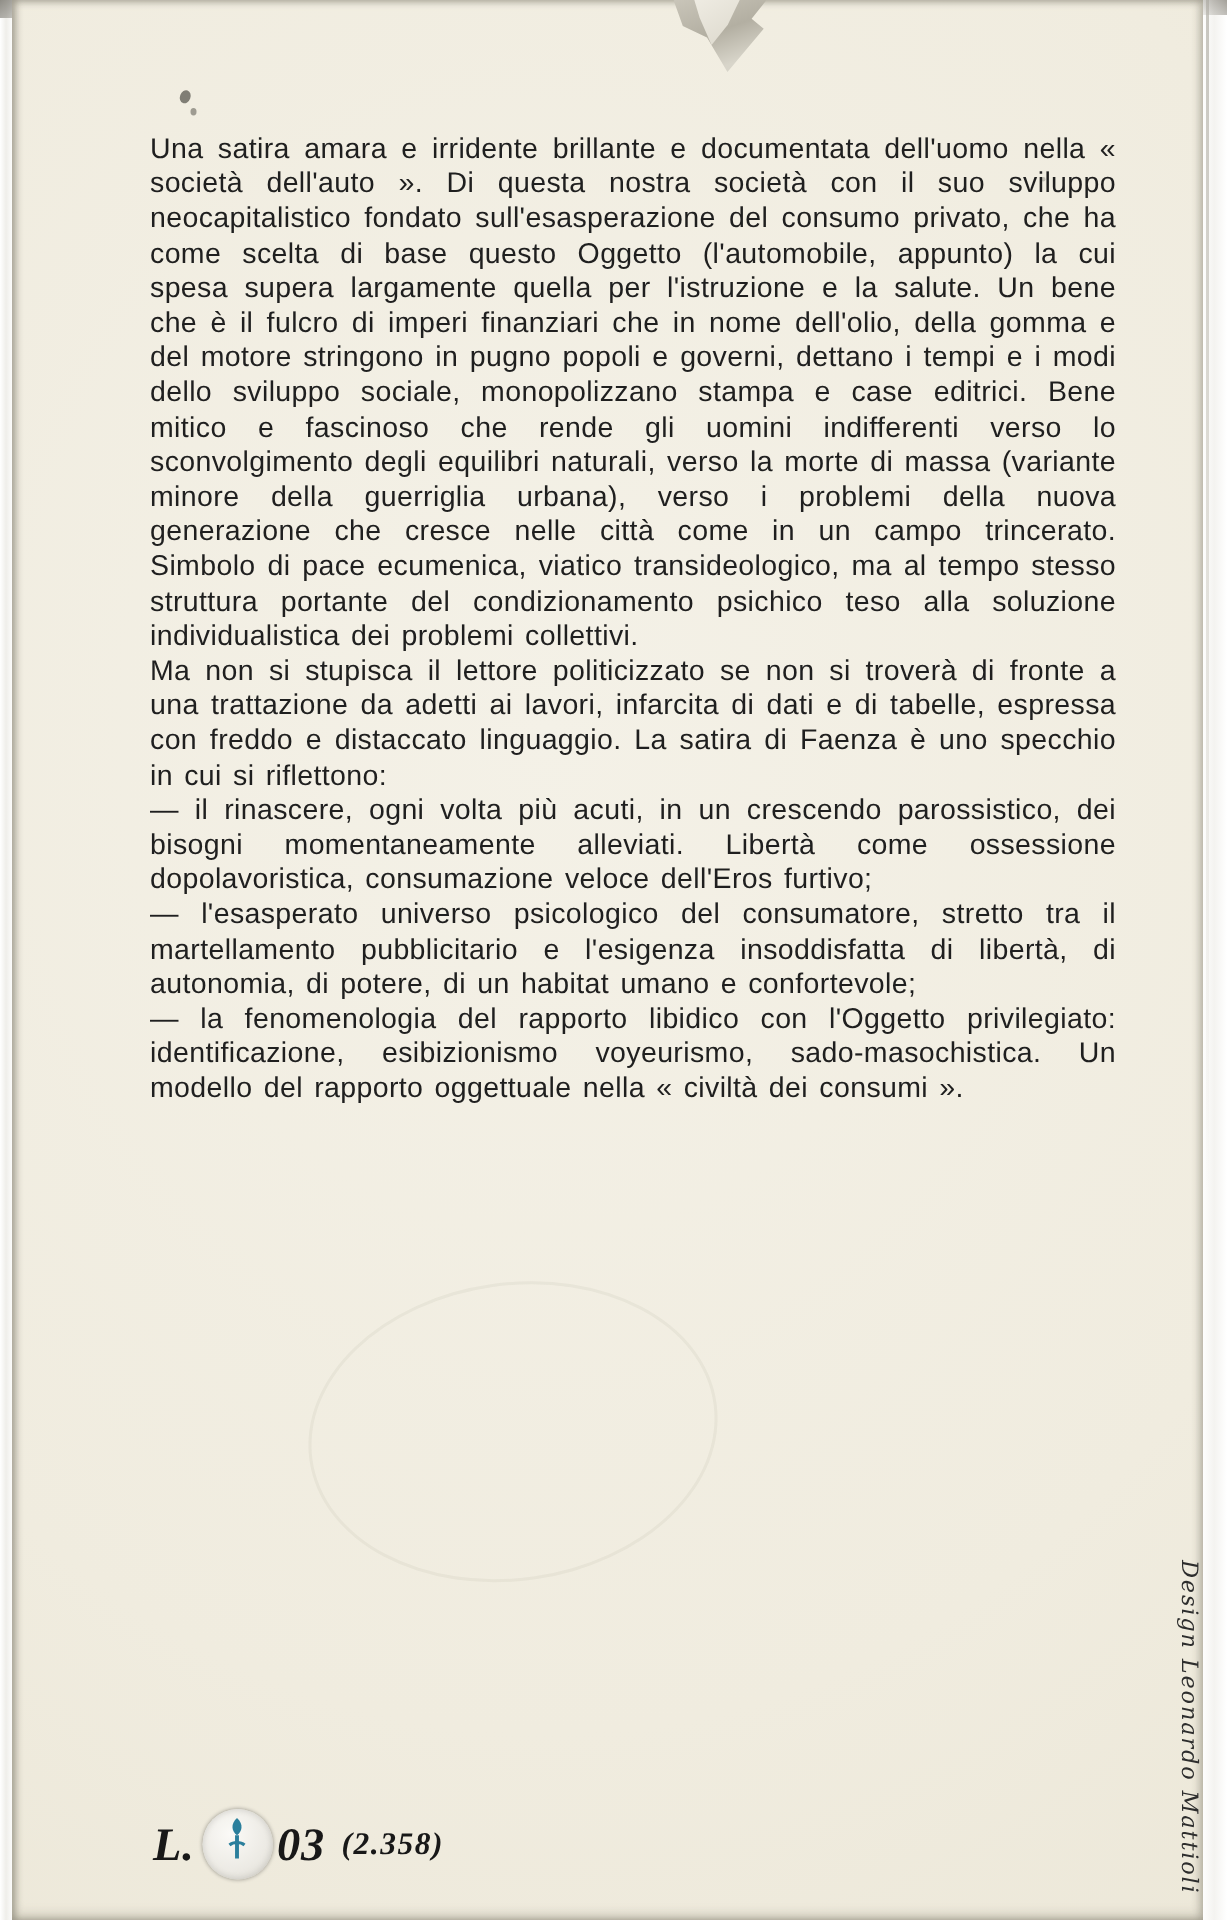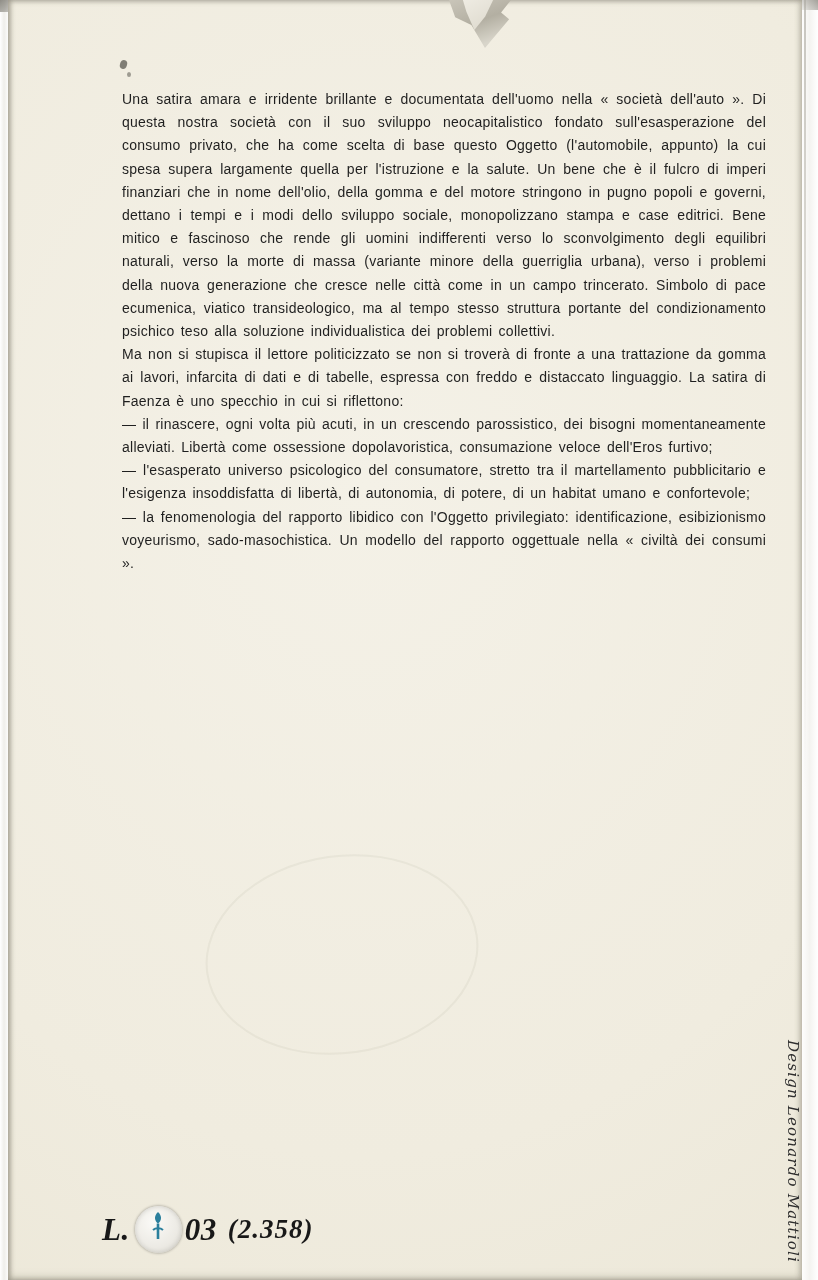--- a/index.html
+++ b/index.html
@@ -60,42 +60,42 @@
   
   .ring{
     position:absolute;left:205px;top:855px;width:270px;height:195px;
     border:2px solid rgba(120,110,88,.07);border-radius:50%;
     transform:rotate(-8deg);
   }
   
   .blurb{
     position:absolute;left:100px;top:88px;width:644px;
     color:#1f1f1f;
-    font-size:14px;line-height:23.2px;
+    font-size:19px;line-height:23.2px;
     text-align:justify;
-    letter-spacing:.25px;word-spacing:2px;margin-left:22px;
+    letter-spacing:.25px;word-spacing:2px;
   }
   .blurb p{margin:0;}
   
   .price-line{
     position:absolute;left:102px;top:1206px;
     display:flex;align-items:center;
     font-family:"Liberation Serif", serif;font-style:italic;font-weight:bold;
     font-size:31px;color:#181818;letter-spacing:.5px;
   }
   .price-prefix{margin-right:3px;}
   .sticker{
     width:47px;height:47px;border-radius:50%;
     background:radial-gradient(circle at 40% 35%, #fbfaf7 0%, #eceae4 60%, #d8d6cd 100%);
     box-shadow:0 0 3px rgba(0,0,0,.4), inset 0 0 5px rgba(0,0,0,.14);
     display:flex;align-items:center;justify-content:center;
     margin:0 2px;position:relative;z-index:2;
   }
   .price-suffix{margin-left:1px;}
-  .price-code{font-weight:bold;font-size:27px;margin-left:11px;letter-spacing:1px;}
+  .price-code{font-weight:bold;font-size:21px;margin-left:11px;letter-spacing:1px;}
   
   .credit{
     position:absolute;right:16px;bottom:8px;height:232px;
     writing-mode:vertical-rl;
     font-family:"DejaVu Serif", serif;font-style:italic;
     font-size:15px;color:#2d2d2d;letter-spacing:1.2px;
     white-space:nowrap;
   }
 </style>
 </head>
@@ -112,21 +112,21 @@
 <div class="tear"></div>
 <div class="tear-inner"></div>
 
 <div class="speck speck-1"></div>
 <div class="speck speck-2"></div>
 <div class="speck speck-3"></div>
 <div class="ring"></div>
 
 <div class="blurb">
   <p>Una satira amara e irridente brillante e documentata dell'uomo nella « società dell'auto ». Di questa nostra società con il suo sviluppo neocapitalistico fondato sull'esasperazione del consumo privato, che ha come scelta di base questo Oggetto (l'automobile, appunto) la cui spesa supera largamente quella per l'istruzione e la salute. Un bene che è il fulcro di imperi finanziari che in nome dell'olio, della gomma e del motore stringono in pugno popoli e governi, dettano i tempi e i modi dello sviluppo sociale, monopolizzano stampa e case editrici. Bene mitico e fascinoso che rende gli uomini indifferenti verso lo sconvolgimento degli equilibri naturali, verso la morte di massa (variante minore della guerriglia urbana), verso i problemi della nuova generazione che cresce nelle città come in un campo trincerato. Simbolo di pace ecumenica, viatico transideologico, ma al tempo stesso struttura portante del condizionamento psichico teso alla soluzione individualistica dei problemi collettivi.</p>
-  <p>Ma non si stupisca il lettore politicizzato se non si troverà di fronte a una trattazione da gomma ai lavori, infarcita di dati e di tabelle, espressa con freddo e distaccato linguaggio. La satira di Faenza è uno specchio in cui si riflettono:</p>
+  <p>Ma non si stupisca il lettore politicizzato se non si troverà di fronte a una trattazione da adetti ai lavori, infarcita di dati e di tabelle, espressa con freddo e distaccato linguaggio. La satira di Faenza è uno specchio in cui si riflettono:</p>
   <p>— il rinascere, ogni volta più acuti, in un crescendo parossistico, dei bisogni momentaneamente alleviati. Libertà come ossessione dopolavoristica, consumazione veloce dell'Eros furtivo;</p>
   <p>— l'esasperato universo psicologico del consumatore, stretto tra il martellamento pubblicitario e l'esigenza insoddisfatta di libertà, di autonomia, di potere, di un habitat umano e confortevole;</p>
   <p>— la fenomenologia del rapporto libidico con l'Oggetto privilegiato: identificazione, esibizionismo voyeurismo, sado-masochistica. Un modello del rapporto oggettuale nella « civiltà dei consumi ».</p>
 </div>
 
 <div class="price-line">
   <span class="price-prefix">L.</span>
   <span class="sticker">
     <span>
       <svg width="20" height="32" viewBox="0 0 20 32" aria-hidden="true">

